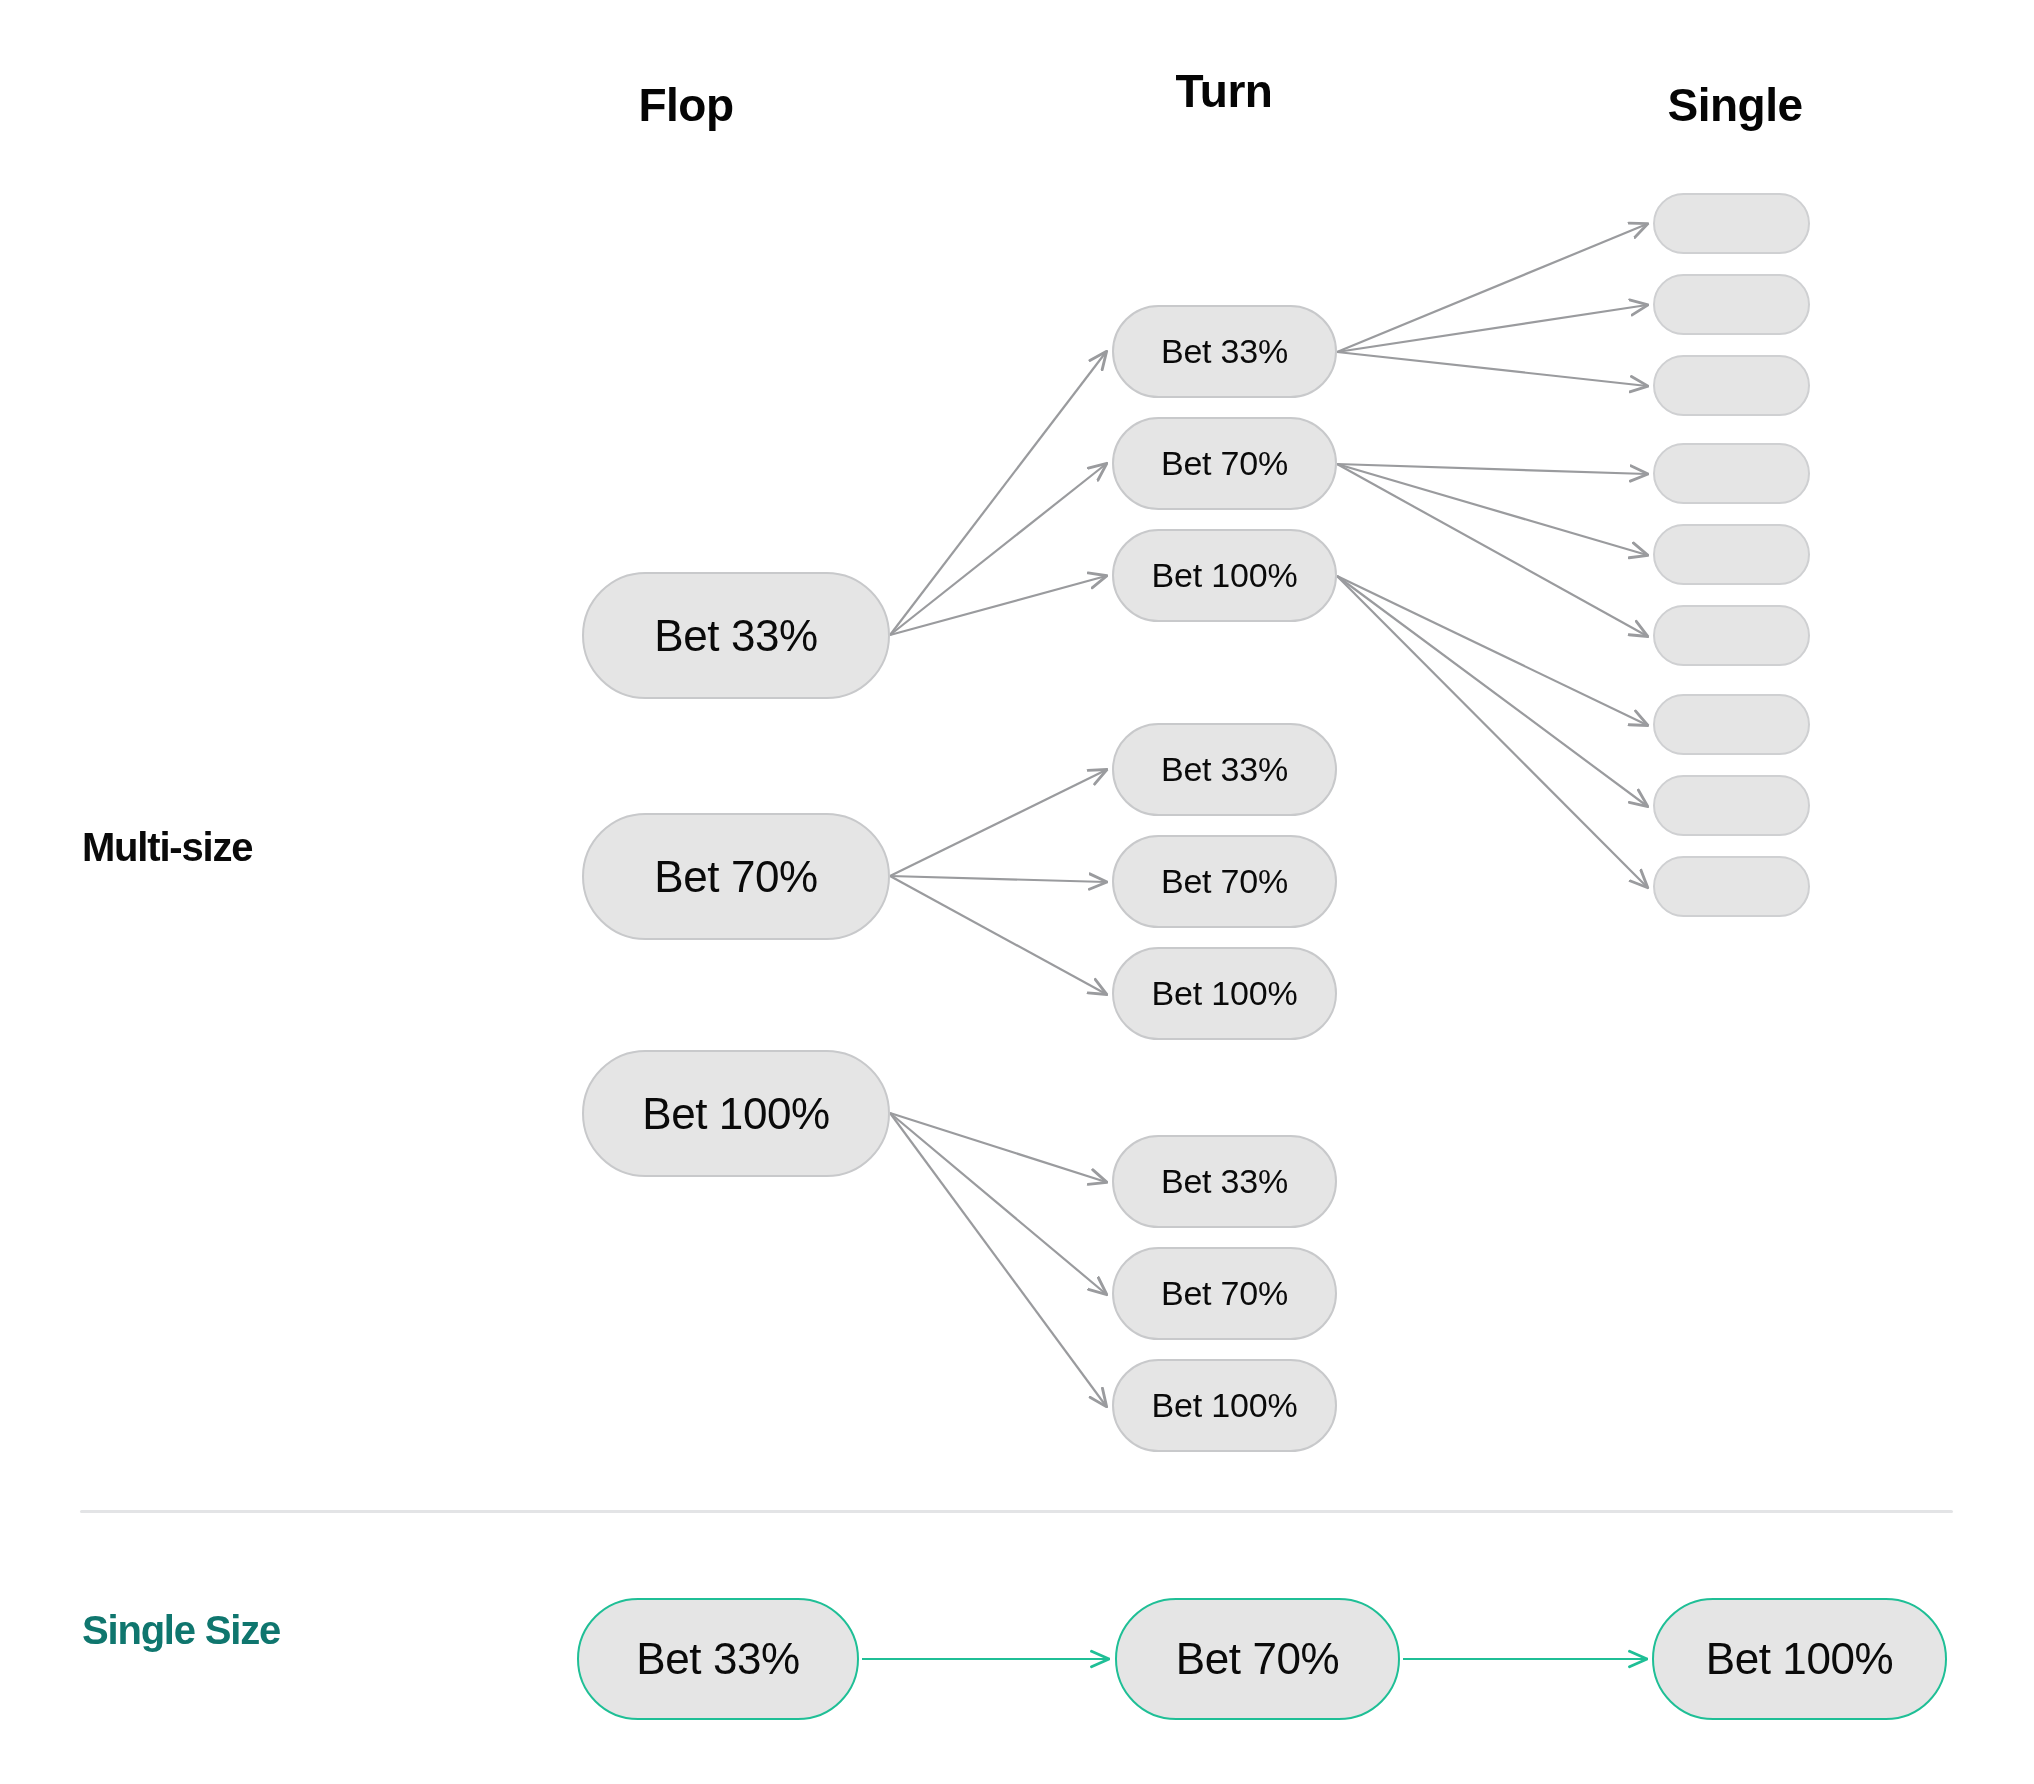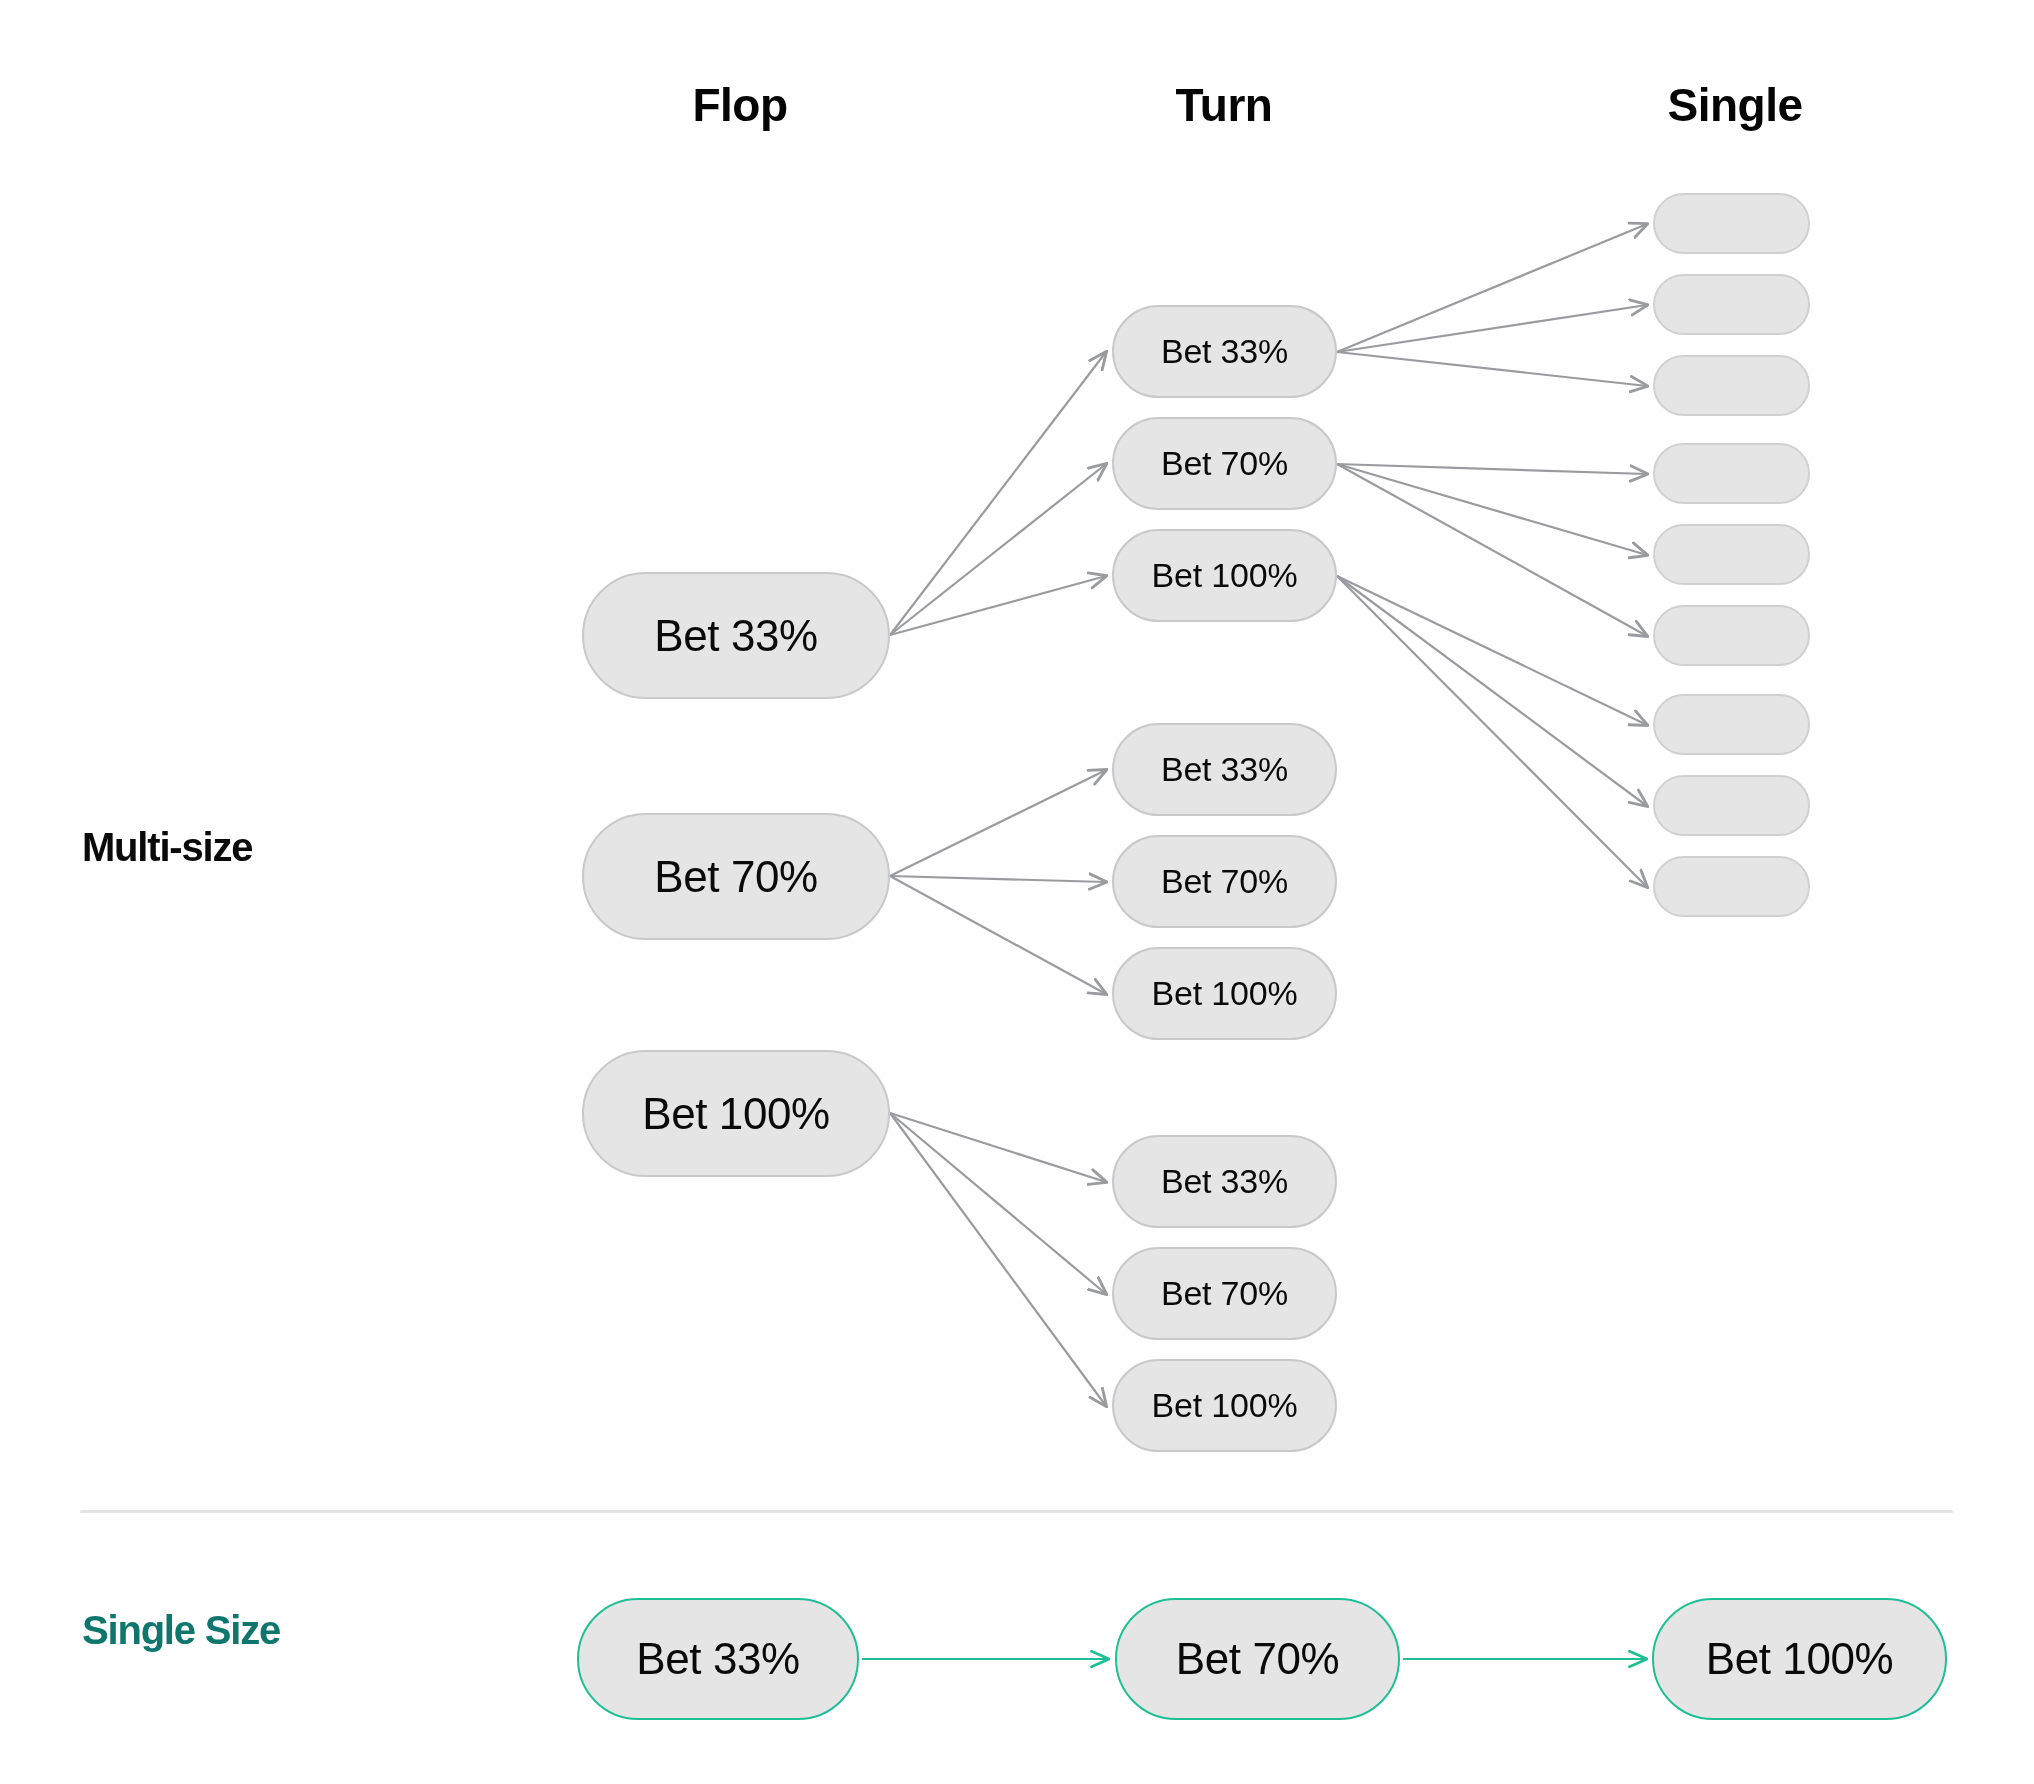--- a/index.html
+++ b/index.html
@@ -120,22 +120,22 @@
         <line x1="1337" y1="576" x2="1647" y2="806" stroke="#9a9b9e" stroke-width="2.2" marker-end="url(#arrow-gray)"></line>
         <line x1="1337" y1="576" x2="1647" y2="887" stroke="#9a9b9e" stroke-width="2.2" marker-end="url(#arrow-gray)"></line>
       </g>
     <g id="g-single">
         <line x1="862" y1="1659" x2="1108" y2="1659" stroke="#1FBF96" stroke-width="2.2" marker-end="url(#arrow-teal)"></line>
         <line x1="1403" y1="1659" x2="1646" y2="1659" stroke="#1FBF96" stroke-width="2.2" marker-end="url(#arrow-teal)"></line>
       </g>
   </svg>
 
   <div id="headers-layer">
-      <div class="col-header" style="left: 740px; top: 78px;">Flop</div>
-      <div class="col-header" style="left: 1224px; top: 78px;">Turn</div>
+      <div class="col-header" style="left: 686px; top: 78px;">Flop</div>
+      <div class="col-header" style="left: 1224px; top: 64px;">Turn</div>
       <div class="col-header" style="left: 1735px; top: 78px;">Single</div>
     </div>
 
   <div class="row-label multi" style="left:82px; top:847px; transform:translateY(-50%);">Multi-size</div>
 
   <div class="row-label single" style="left:82px; top:1630px; transform:translateY(-50%);">Single Size</div>
 
   <div id="flop-layer">
       <div class="node flop" style="left: 582px; top: 572px; width: 308px; height: 127px;">Bet 33%</div>
       <div class="node flop" style="left: 582px; top: 813px; width: 308px; height: 127px;">Bet 70%</div>

